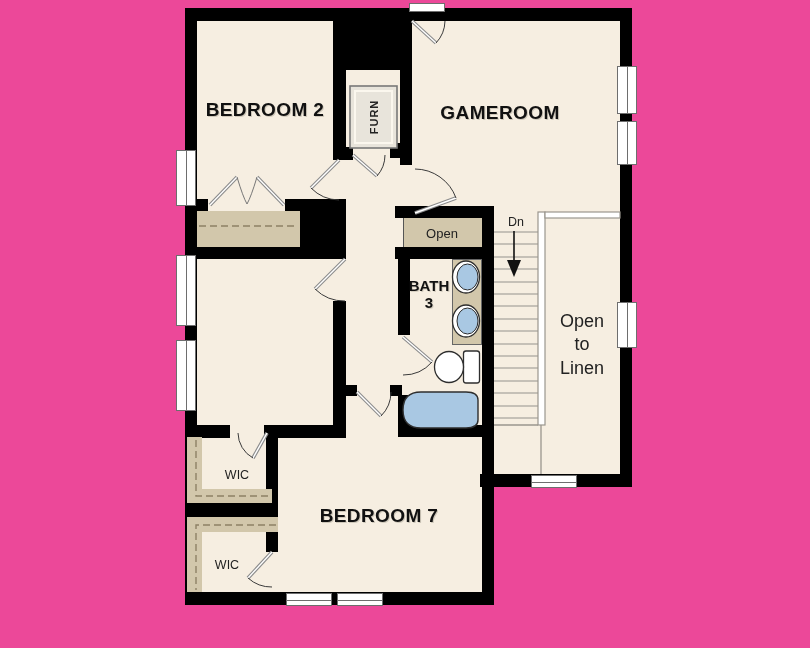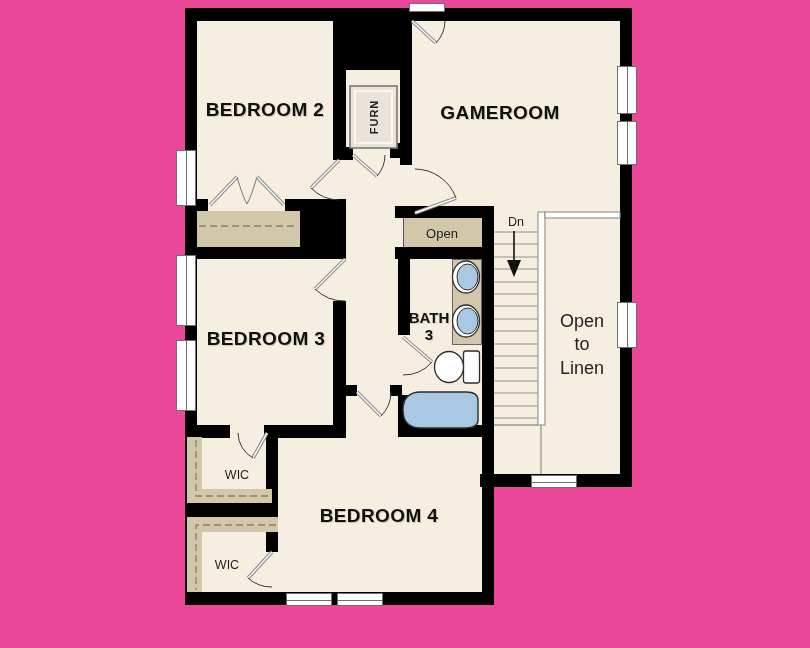--- a/index.html
+++ b/index.html
@@ -9,21 +9,21 @@
   }
   .cream{position:absolute;background:var(--floor,#f6eee1);}
   .wall{position:absolute;background:var(--wall,#000000);}
   .tan{position:absolute;background:var(--closet,#d2c7ab);}
   .window{position:absolute;background:#ffffff;border:1px solid var(--window_border,#6e6e6e);box-sizing:border-box;}
   .window .mull-v{position:absolute;left:50%;top:0;width:1px;height:100%;background:var(--window_border,#6e6e6e);}
   .window .mull-h{position:absolute;top:50%;left:0;height:1px;width:100%;background:var(--window_border,#6e6e6e);}
   .lbl{position:absolute;color:#111;white-space:nowrap;transform:translate(-50%,-50%);text-align:center;}
   .room-lbl{font-size:19px;font-weight:bold;letter-spacing:.4px;text-shadow:1px 1px 0 #cfc8ba;}
   .small-lbl{font-size:12.5px;color:#222;}
-  .bath-lbl{font-size:15px;font-weight:bold;line-height:1.15;text-shadow:1px 1px 0 #d6cfc1;margin-top:32px;}
+  .bath-lbl{font-size:15px;font-weight:bold;line-height:1.15;text-shadow:1px 1px 0 #d6cfc1;}
   .otb-lbl{font-size:18px;line-height:1.3;color:#222;}
   .furn-lbl{font-size:11px;font-weight:600;letter-spacing:1px;transform:translate(-50%,-50%) rotate(-90deg);color:#222;}
   .plan-title{position:absolute;transform:none;font-size:23px;font-weight:bold;letter-spacing:.6px;color:#000;}
   svg{position:absolute;top:0;left:0;}
 </style>
 </head>
 <body>
 
 <div id="canvas">
 
@@ -204,22 +204,21 @@
       <rect x="463.5" y="351" width="16" height="32" rx="2.5" fill="#ffffff" stroke="#2e2e2e" stroke-width="1.3"></rect>
       <ellipse cx="449" cy="367" rx="14.5" ry="15.5" fill="#ffffff" stroke="#2e2e2e" stroke-width="1.3"></ellipse>
     </g>
     <g>
       <path d="M421,392 H466 Q478,392 478,400 V420 Q478,428 466,428 H421 Q403,428 403,410 Q403,392 421,392 Z" fill="#a9c8e3" stroke="#2e2e2e" stroke-width="1.4"></path>
     </g>
   </svg>
 
   <div class="lbl room-lbl" style="left:265px;top:110px;">BEDROOM 2</div>
   <div class="lbl room-lbl" style="left:484px;top:113px;margin-left:16px;">GAMEROOM</div>
-  <div class="lbl room-lbl" style="left:266px;top:339px;">BEDROOM 3</div>
-  <div class="lbl room-lbl" style="left:379px;top:516px;">BEDROOM 4</div>
+  <div class="lbl room-lbl" style="left:379px;top:516px;">BEDROOM 7</div>
   <div class="lbl bath-lbl" style="left:429px;top:294px;">
     <div>BATH</div>
     <div>3</div>
   </div>
   <div class="lbl small-lbl" style="left:442px;top:233px;font-size:13px;">Open</div>
   <div class="lbl small-lbl" style="left:237px;top:475px;">WIC</div>
   <div class="lbl small-lbl" style="left:227px;top:565px;">WIC</div>
   <div class="lbl small-lbl" style="left:516px;top:222px;">Dn</div>
   <div class="lbl otb-lbl" style="left:582px;top:345px;">
     <div>Open</div>

